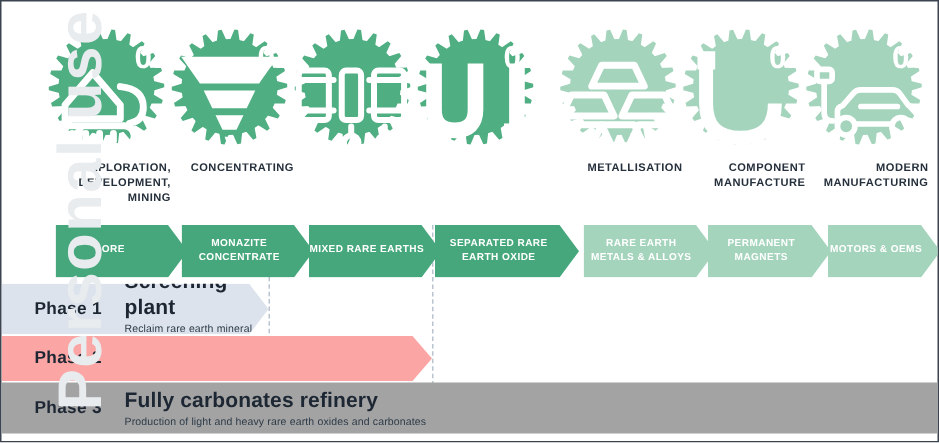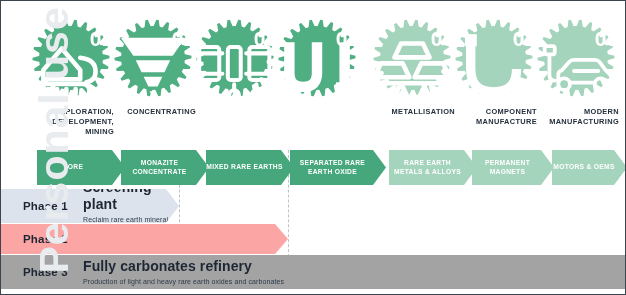--- a/index.html
+++ b/index.html
@@ -233,21 +233,20 @@
           </div>
         </div>
         <div class="step-label">CONCENTRATING</div>
       </div>
       <div class="step" style="left: 191px;">
         <div class="gear-wrap">
           <svg viewBox="0 0 86 86" xmlns="http://www.w3.org/2000/svg">
             <polygon points="43.00,12.50 46.29,4.64 48.70,4.92 49.91,13.29 51.59,13.74 56.97,7.12 59.19,8.07 58.00,16.44 59.49,17.34 66.51,12.51 68.38,14.05 64.87,21.74 66.05,23.03 74.15,20.37 75.51,22.37 69.98,28.77 70.74,30.33 79.26,30.06 80.00,32.36 72.89,36.94 73.19,38.66 81.44,40.80 81.50,43.22 73.39,45.61 73.19,47.34 80.50,51.72 79.88,54.06 71.42,54.07 70.74,55.67 76.52,61.93 75.27,64.00 67.15,61.62 66.05,62.97 69.83,70.61 68.05,72.24 60.93,67.68 59.49,68.66 60.97,77.05 58.79,78.11 53.25,71.73 51.59,72.26 50.65,80.73 48.26,81.14 44.74,73.45 43.00,73.50 39.71,81.36 37.30,81.08 36.09,72.71 34.41,72.26 29.03,78.88 26.81,77.93 28.00,69.56 26.51,68.66 19.49,73.49 17.62,71.95 21.13,64.26 19.95,62.97 11.85,65.63 10.49,63.63 16.02,57.23 15.26,55.67 6.74,55.94 6.00,53.64 13.11,49.06 12.81,47.34 4.56,45.20 4.50,42.78 12.61,40.39 12.81,38.66 5.50,34.28 6.12,31.94 14.58,31.93 15.26,30.33 9.48,24.07 10.73,22.00 18.85,24.38 19.95,23.03 16.17,15.39 17.95,13.76 25.07,18.32 26.51,17.34 25.03,8.95 27.21,7.89 32.75,14.27 34.41,13.74 35.35,5.27 37.74,4.86 41.26,12.55" fill="#4FAE82"></polygon>
             <circle cx="43" cy="43" r="32" fill="#4FAE82"></circle>
           </svg>
-          <div class="gear-num">03</div>
           <div class="gear-icon">
             <svg width="30" height="24" viewBox="0 0 30 24">
               <g fill="none" stroke="#fff" stroke-width="1.4" stroke-linecap="round">
                 <rect x="2.5" y="4" width="7" height="11.5" rx="1"></rect>
                 <path d="M1.4 6.2 H10.6 M1.4 13.3 H10.6"></path>
                 <rect x="12.5" y="4" width="4.5" height="11.5" rx="1"></rect>
                 <rect x="20" y="4" width="7" height="11.5" rx="1"></rect>
                 <path d="M18.9 6.2 H28.1 M18.9 13.3 H28.1"></path>
                 <path d="M4.5 17 v2 M14.7 17 v2 M22.5 17 v2"></path>
                 <circle cx="4.5" cy="20.8" r="1.7"></circle>
@@ -277,21 +276,20 @@
             </svg>
           </div>
         </div>
       </div>
       <div class="step" style="left: 368px;">
         <div class="gear-wrap">
           <svg viewBox="0 0 86 86" xmlns="http://www.w3.org/2000/svg">
             <polygon points="43.00,12.50 46.29,4.64 48.70,4.92 49.91,13.29 51.59,13.74 56.97,7.12 59.19,8.07 58.00,16.44 59.49,17.34 66.51,12.51 68.38,14.05 64.87,21.74 66.05,23.03 74.15,20.37 75.51,22.37 69.98,28.77 70.74,30.33 79.26,30.06 80.00,32.36 72.89,36.94 73.19,38.66 81.44,40.80 81.50,43.22 73.39,45.61 73.19,47.34 80.50,51.72 79.88,54.06 71.42,54.07 70.74,55.67 76.52,61.93 75.27,64.00 67.15,61.62 66.05,62.97 69.83,70.61 68.05,72.24 60.93,67.68 59.49,68.66 60.97,77.05 58.79,78.11 53.25,71.73 51.59,72.26 50.65,80.73 48.26,81.14 44.74,73.45 43.00,73.50 39.71,81.36 37.30,81.08 36.09,72.71 34.41,72.26 29.03,78.88 26.81,77.93 28.00,69.56 26.51,68.66 19.49,73.49 17.62,71.95 21.13,64.26 19.95,62.97 11.85,65.63 10.49,63.63 16.02,57.23 15.26,55.67 6.74,55.94 6.00,53.64 13.11,49.06 12.81,47.34 4.56,45.20 4.50,42.78 12.61,40.39 12.81,38.66 5.50,34.28 6.12,31.94 14.58,31.93 15.26,30.33 9.48,24.07 10.73,22.00 18.85,24.38 19.95,23.03 16.17,15.39 17.95,13.76 25.07,18.32 26.51,17.34 25.03,8.95 27.21,7.89 32.75,14.27 34.41,13.74 35.35,5.27 37.74,4.86 41.26,12.55" fill="#A5D4BD"></polygon>
             <circle cx="43" cy="43" r="32" fill="#A5D4BD"></circle>
           </svg>
-          <div class="gear-num">05</div>
           <div class="gear-icon">
             <svg width="26" height="22" viewBox="0 0 26 22">
               <g fill="none" stroke="#fff" stroke-width="1.4" stroke-linejoin="round">
                 <path d="M9.7 3 h6.6 l2 4.2 H7.7 Z"></path>
                 <path d="M3.6 9 h6.6 l2 4.2 H1.6 Z"></path>
                 <path d="M15.8 9 h6.6 l2 4.2 H13.8 Z"></path>
                 <path d="M0.8 15 h7.4 l2 4.2 H-1.2 Z" transform="translate(1.5 0)"></path>
                 <path d="M9.7 15 h6.6 l2 4.2 H7.7 Z"></path>
                 <path d="M17.2 15 h6.6 l1.6 4.2 H15.2 Z"></path>
               </g>

